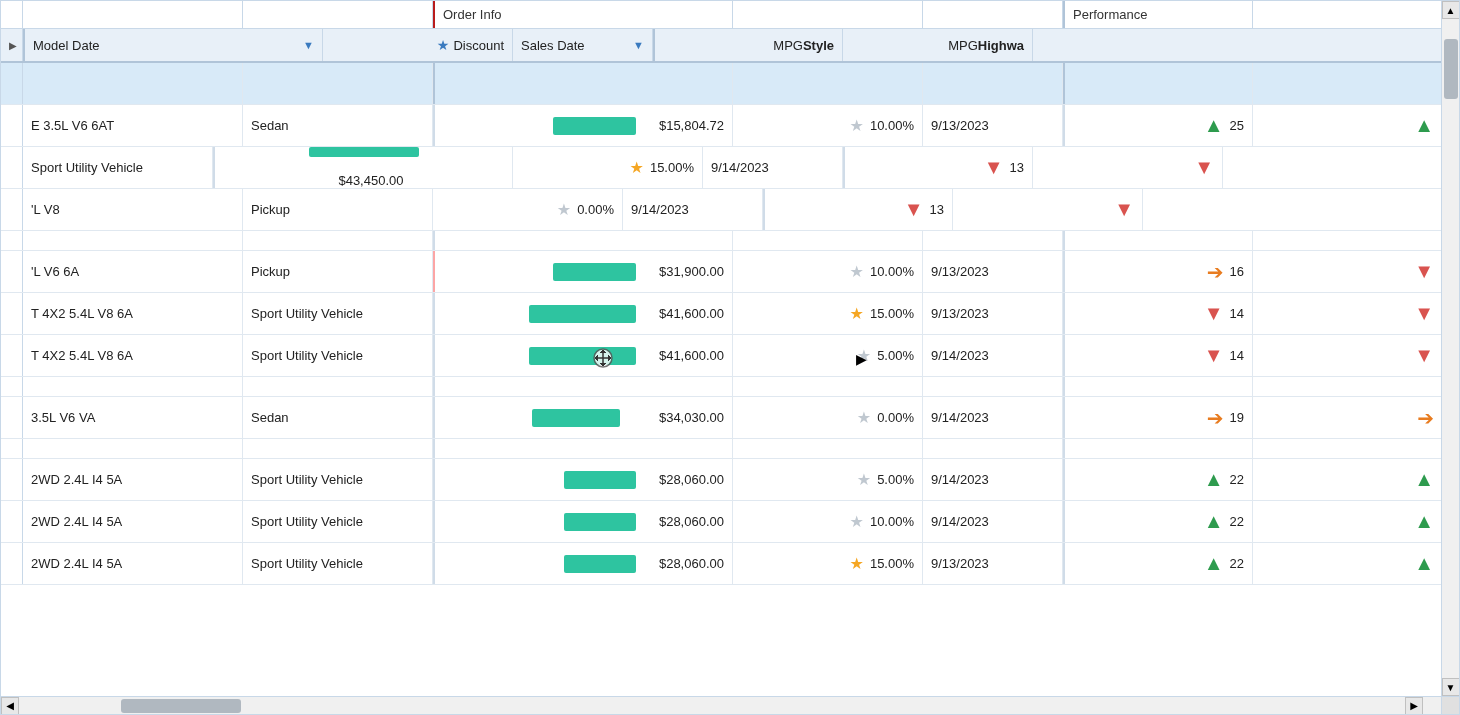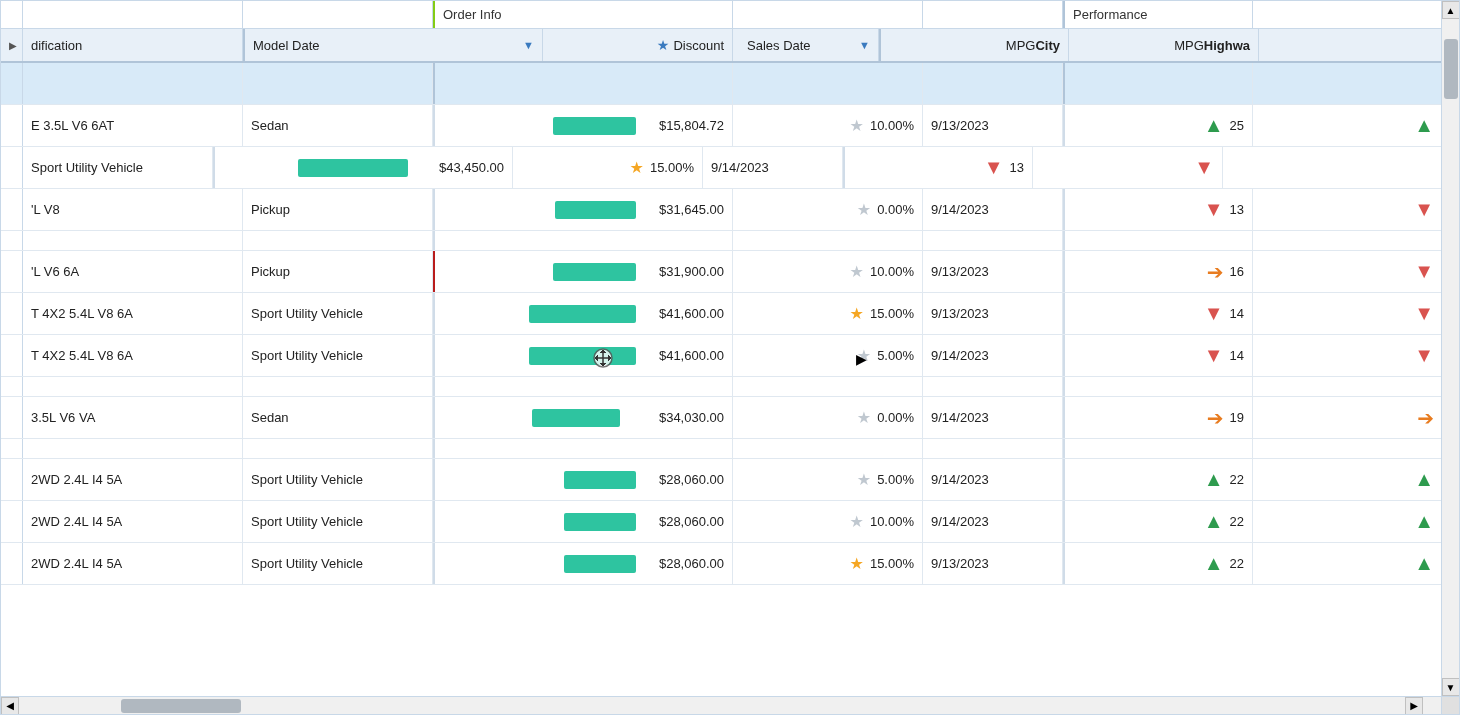--- a/index.html
+++ b/index.html
@@ -228,49 +228,46 @@
 </head>
 <body>
 
 <div class="grid-container">
   <div class="grid-wrapper">
 
     <div class="group-header-row">
       <div class="col-expand group-header-cell"></div>
       <div class="col-modification group-header-cell"></div>
       <div class="col-body-style group-header-cell"></div>
-      <div class="col-model-price group-header-cell section-label" style="justify-content: flex-start; border-left: 2px solid #84cc16; padding-left: 8px;">Order Info</div>
+      <div class="col-model-price group-header-cell section-label" style="justify-content: flex-start; border-left: 2px solid #b91c1c; padding-left: 8px;">Order Info</div>
       <div class="col-discount group-header-cell"></div>
       <div class="col-sales-date group-header-cell"></div>
       <div class="col-mpg-city group-header-cell section-label" style="justify-content: flex-start; border-left: 2px solid #b0c4d8;">Performance</div>
       <div class="col-mpg-highway group-header-cell"></div>
     </div>
 
     <div class="col-header-row">
       <div class="col-expand col-header-cell">
         <span style="font-size:10px; color:#555;">▶</span>
       </div>
-      <div class="col-modification col-header-cell">
-        <span class="header-text">dification</span>
-      </div>
       <div class="col-model-price col-header-cell" style="justify-content: space-between; border-left: 2px solid #b0c4d8;">
         <span>Model Date</span>
         <span class="filter-icon">▼</span>
       </div>
       <div class="col-discount col-header-cell" style="justify-content: flex-end; gap: 4px;">
         <span class="star-icon">★</span>
         <span>Discount</span>
       </div>
-      <div class="col-sales-date col-header-cell" style="justify-content: space-between; margin-left: 6px;">
+      <div class="col-sales-date col-header-cell" style="justify-content: space-between;">
         <span>Sales Date</span>
         <span class="filter-icon">▼</span>
       </div>
       <div class="col-mpg-city col-header-cell mpg-city-header" style="border-left: 2px solid #b0c4d8; justify-content: flex-end;">
         <span>MPG </span>
-          <strong>City</strong>
+          <strong>Style</strong>
       </div>
       <div class="col-mpg-highway col-header-cell mpg-highway-header" style="justify-content: flex-end;">
         <span>MPG </span>
           <strong>Highwa</strong>
       </div>
     </div>
 
     <div id="data-rows-container">
         <div class="data-row highlighted">
       <div class="data-cell col-expand"></div>
@@ -299,45 +296,41 @@
         <span class="arrow-up-green">▲</span>
         <span>25</span>
       </div>
       <div class="data-cell col-mpg-highway">
         <span class="arrow-up-green">▲</span>
       </div>
     </div>
         <div class="data-row">
       <div class="data-cell col-expand"></div>
       <div class="data-cell col-body-style">Sport Utility Vehicle</div>
-      <div class="data-cell col-model-price" style="border-left:2px solid #d0dce8; gap:16px;">
+      <div class="data-cell col-model-price" style="border-left:2px solid #d0dce8; gap:16px;flex-direction:column;">
         <div class="price-bar" style="width:110px;"></div>
         <span class="price-value">$43,450.00</span>
       </div>
       <div class="data-cell col-discount" style="gap:6px;">
         <span class="star filled">★</span>
         <span>15.00%</span>
       </div>
       <div class="data-cell col-sales-date">9/14/2023</div>
       <div class="data-cell col-mpg-city" style="border-left:2px solid #d0dce8; gap:6px;">
         <span class="arrow-down-red">▼</span>
         <span>13</span>
       </div>
       <div class="data-cell col-mpg-highway">
         <span class="arrow-down-red">▼</span>
       </div>
     </div>
         <div class="data-row">
       <div class="data-cell col-expand"></div>
       <div class="data-cell col-modification">'L V8</div>
       <div class="data-cell col-body-style">Pickup</div>
-      <div class="data-cell col-model-price" style="border-left:2px solid #d0dce8; gap:8px;">
-        <div class="price-bar" style="width:81px;"></div>
-        <span class="price-value">$31,645.00</span>
-      </div>
       <div class="data-cell col-discount" style="gap:6px;">
         <span class="star empty">★</span>
         <span>0.00%</span>
       </div>
       <div class="data-cell col-sales-date">9/14/2023</div>
       <div class="data-cell col-mpg-city" style="border-left:2px solid #d0dce8; gap:6px;">
         <span class="arrow-down-red">▼</span>
         <span>13</span>
       </div>
       <div class="data-cell col-mpg-highway">
@@ -351,21 +344,21 @@
       <div class="data-cell col-model-price" style="border-left:2px solid #d0dce8;"></div>
       <div class="data-cell col-discount"></div>
       <div class="data-cell col-sales-date"></div>
       <div class="data-cell col-mpg-city" style="border-left:2px solid #d0dce8;"></div>
       <div class="data-cell col-mpg-highway"></div>
     </div>
         <div class="data-row">
       <div class="data-cell col-expand"></div>
       <div class="data-cell col-modification">'L V6 6A</div>
       <div class="data-cell col-body-style">Pickup</div>
-      <div class="data-cell col-model-price" style="border-left:2px solid #b91c1c; gap:8px;">
+      <div class="data-cell col-model-price" style="border-left:2px solid #fca5a5; gap:8px;">
         <div class="price-bar" style="width:83px;"></div>
         <span class="price-value">$31,900.00</span>
       </div>
       <div class="data-cell col-discount" style="gap:6px;">
         <span class="star empty">★</span>
         <span>10.00%</span>
       </div>
       <div class="data-cell col-sales-date">9/13/2023</div>
       <div class="data-cell col-mpg-city" style="border-left:2px solid #d0dce8; gap:6px;">
         <span class="arrow-right-orange">➔</span>

